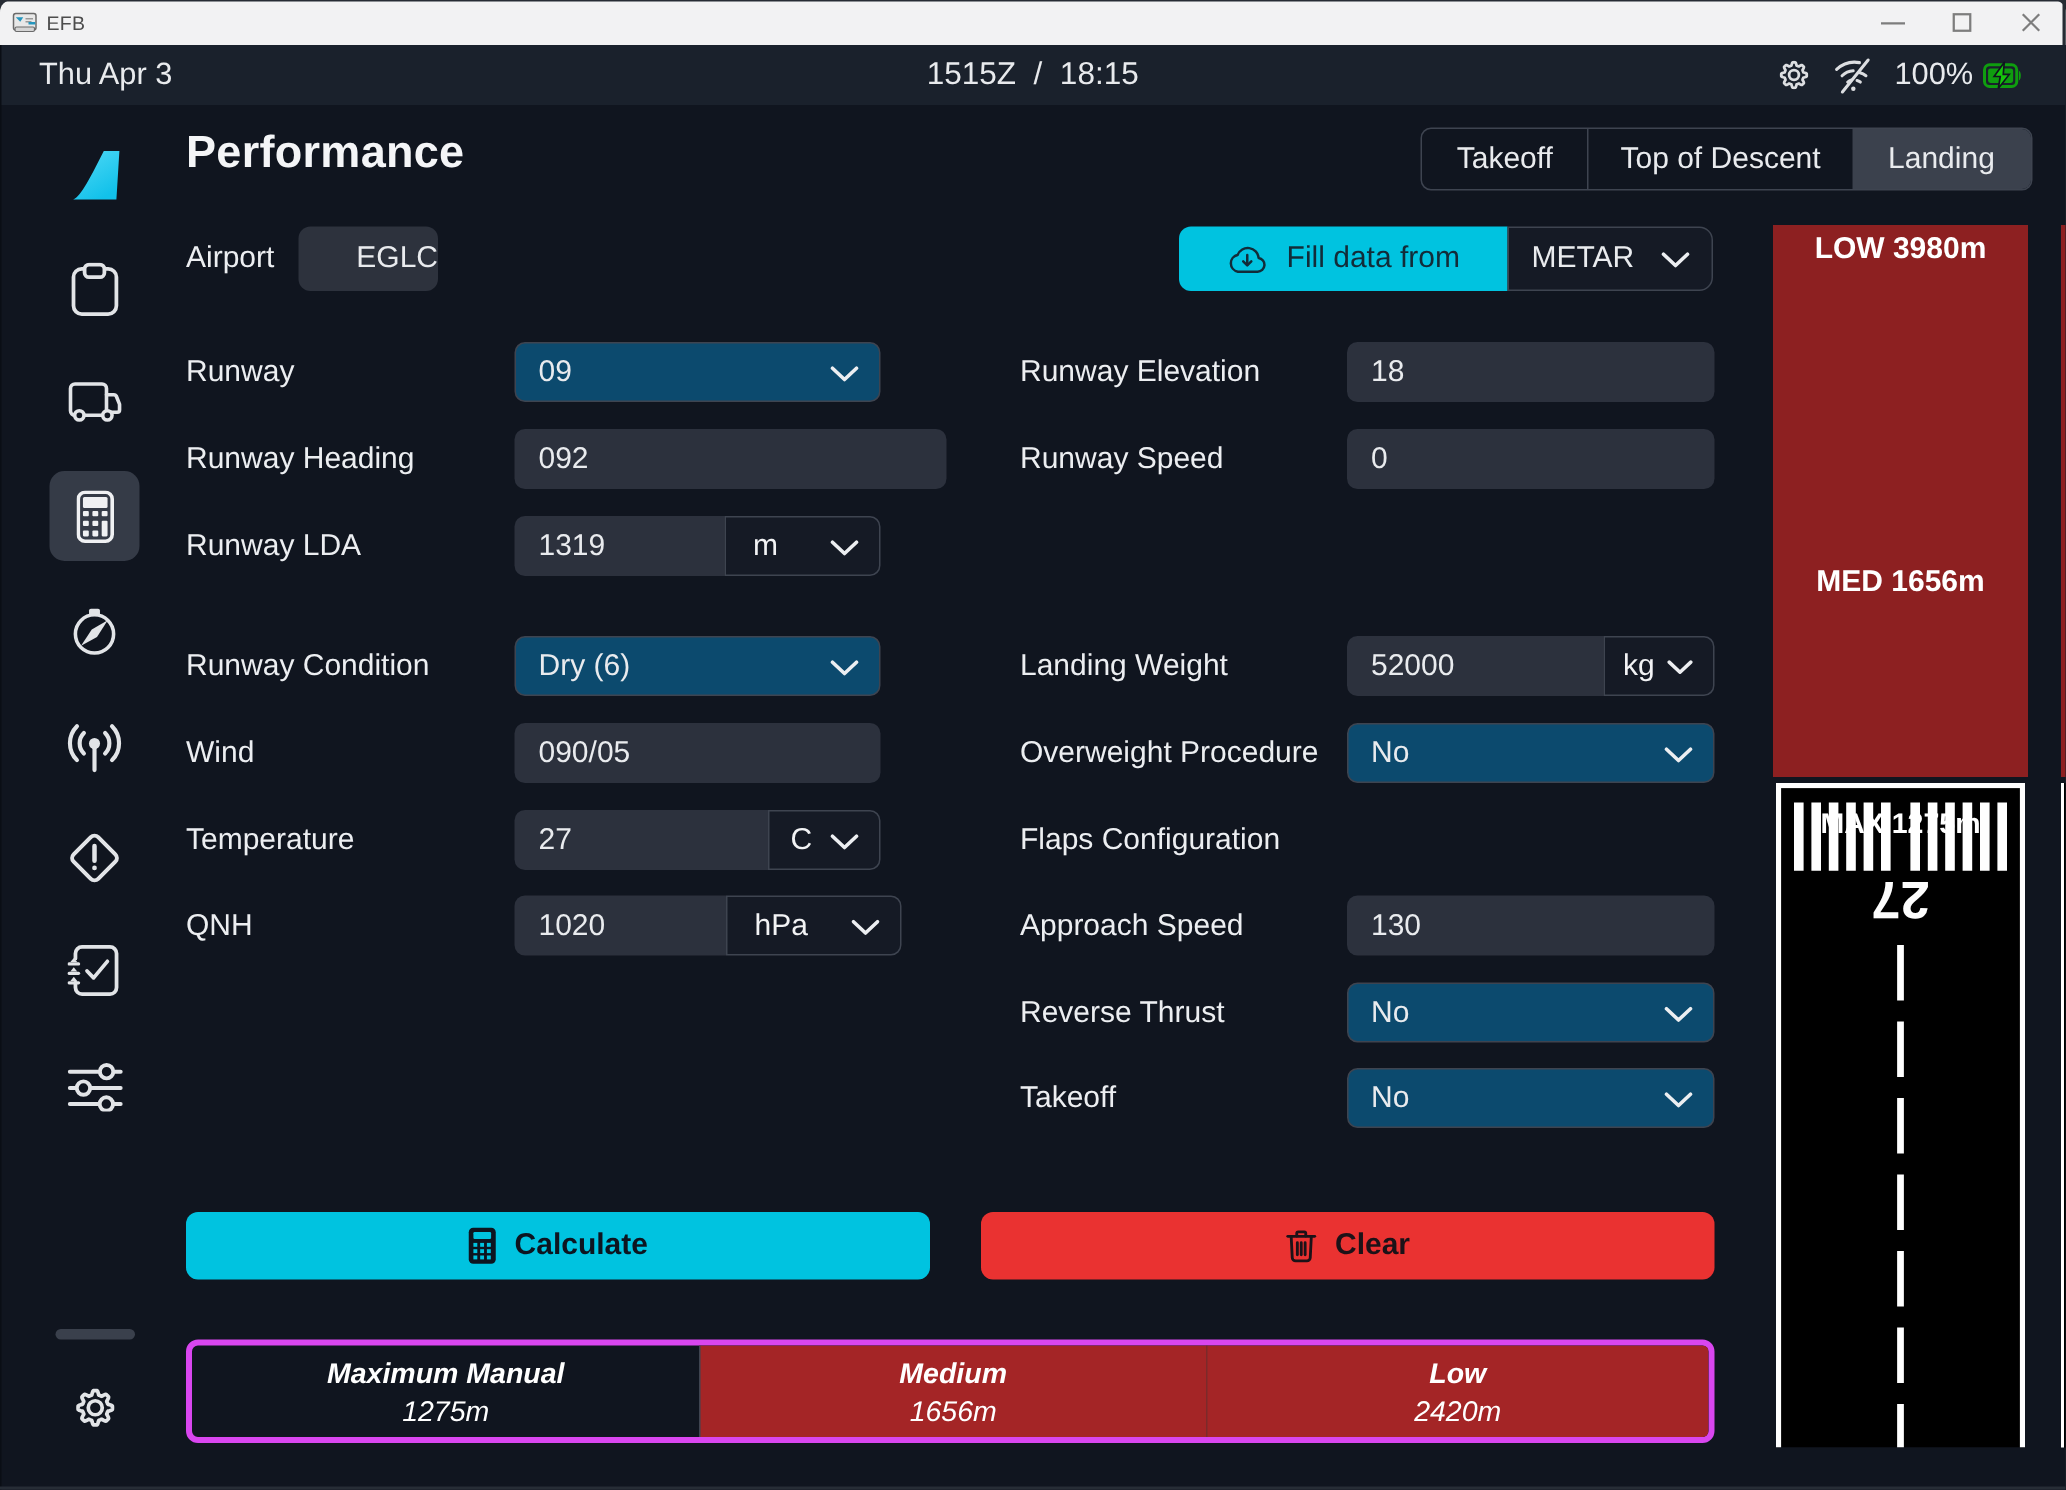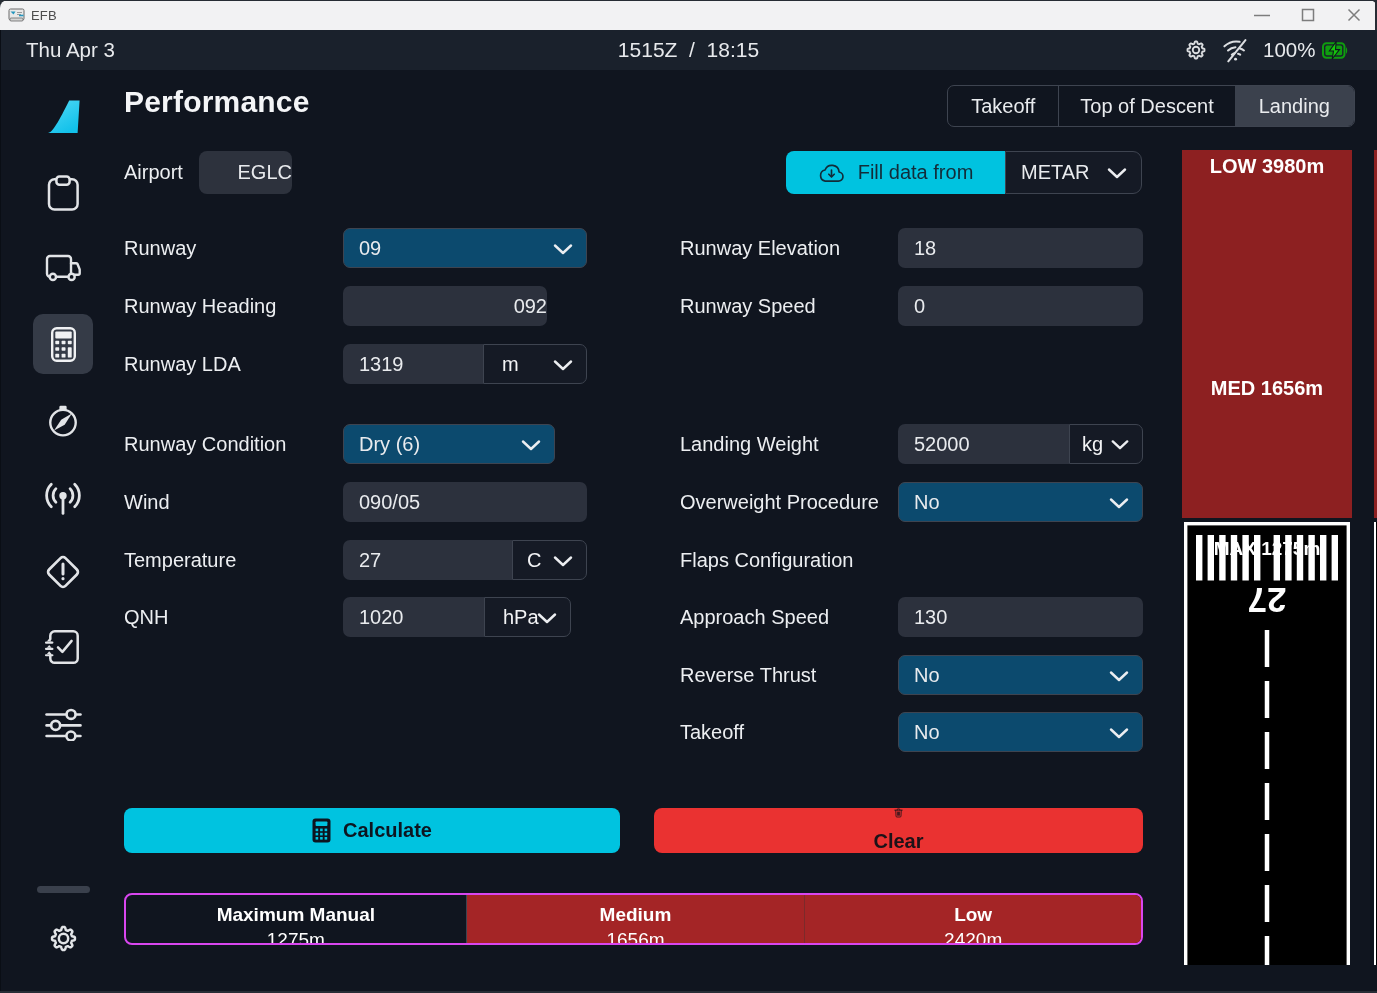--- a/index.html
+++ b/index.html
@@ -27,21 +27,21 @@
   
   #ptitle { position:absolute; left:124px; top:85px; font-size:30px; font-weight:bold; color:#f4f5f7; letter-spacing:0.2px; }
   #tabs { position:absolute; left:947px; top:85px; width:408px; height:42px; border:1px solid #3e4450; border-radius:7px; display:flex; overflow:hidden; }
   #tabs .tab { font-size:20px; color:#e9ebee; text-align:center; line-height:40px; }
   #tabs .t1 { width:112px; border-right:1px solid #3e4450; }
   #tabs .t2 { width:176px; }
   #tabs .t3 { width:120px; background:#3b414d; }
   
   .btn { position:absolute; height:45px; border-radius:8px; font-size:20px; font-weight:bold; display:flex; align-items:center; justify-content:center; gap:12px; }
   
-  #results { position:absolute; left:124px; top:893px; width:1019px; height:52px; border:2px solid #d946ef; border-radius:8px; display:flex; overflow:hidden; }
+  #results { position:absolute; left:124px; top:893px; width:1019px; height:69px; border:4px solid #d946ef; border-radius:8px; display:flex; overflow:hidden;font-style:italic; }
   #results .cell { height:100%; text-align:center; padding-top:9px; }
   #results .cell .t { font-size:19px; font-weight:bold; color:#ffffff; }
   #results .cell .v { font-size:19px; color:#ffffff; margin-top:3px; }
   
   #redbox { position:absolute; left:1182px; top:150px; width:170px; height:368px; background:#8d2021; }
   #redbox .r1, #redbox .r2 { position:absolute; width:100%; text-align:center; font-size:20px; font-weight:bold; color:#fff; }
   #redbox .r1 { top:5px; }
   #redbox .r2 { top:227px; }
 </style>
 </head>
@@ -197,35 +197,35 @@
   <div class="lbl" style="left:680px; top:424px;">Landing Weight</div>
   <div class="lbl" style="left:680px; top:482px;">Overweight Procedure</div>
   <div class="lbl" style="left:680px; top:540px;">Flaps Configuration</div>
   <div class="lbl" style="left:680px; top:597px;">Approach Speed</div>
   <div class="lbl" style="left:680px; top:655px;">Reverse Thrust</div>
   <div class="lbl" style="left:680px; top:712px;">Takeoff</div>
 
   <div class="sel" style="left:343px; top:228px; width:244px;">09<svg class="chev" width="20" height="11" viewBox="0 0 20 11">
         <path d="M2 1.5l8 7.5 8-7.5" fill="none" stroke="#eceef1" stroke-width="2.4" stroke-linecap="round" stroke-linejoin="round"></path>
       </svg></div>
-  <div class="inp" style="left:343px; top:286px; width:204px;text-align:right;">092</div>
+  <div class="inp" style="left:343px; top:286px; width:288px;">092</div>
   <div class="combo-in" style="left:343px; top:344px; width:140px;">1319</div>
   <div class="unit" style="left:483px; top:344px; width:104px;">m<svg class="chev" width="20" height="11" viewBox="0 0 20 11">
         <path d="M2 1.5l8 7.5 8-7.5" fill="none" stroke="#eceef1" stroke-width="2.4" stroke-linecap="round" stroke-linejoin="round"></path>
       </svg></div>
-  <div class="sel" style="left:343px; top:424px; width:212px;">Dry (6)<svg class="chev" width="20" height="11" viewBox="0 0 20 11">
+  <div class="sel" style="left:343px; top:424px; width:244px;">Dry (6)<svg class="chev" width="20" height="11" viewBox="0 0 20 11">
         <path d="M2 1.5l8 7.5 8-7.5" fill="none" stroke="#eceef1" stroke-width="2.4" stroke-linecap="round" stroke-linejoin="round"></path>
       </svg></div>
   <div class="inp" style="left:343px; top:482px; width:244px;">090/05</div>
   <div class="combo-in" style="left:343px; top:540px; width:169px;">27</div>
   <div class="unit" style="left:512px; top:540px; width:75px; padding-left:14px;">C<svg class="chev" width="20" height="11" viewBox="0 0 20 11">
         <path d="M2 1.5l8 7.5 8-7.5" fill="none" stroke="#eceef1" stroke-width="2.4" stroke-linecap="round" stroke-linejoin="round"></path>
       </svg></div>
   <div class="combo-in" style="left:343px; top:597px; width:141px;">1020</div>
-  <div class="unit" style="left:484px; top:597px; width:87px;">hPa<svg class="chev" width="20" height="11" viewBox="0 0 20 11">
+  <div class="unit" style="left:484px; top:597px; width:117px;">hPa<svg class="chev" width="20" height="11" viewBox="0 0 20 11">
         <path d="M2 1.5l8 7.5 8-7.5" fill="none" stroke="#eceef1" stroke-width="2.4" stroke-linecap="round" stroke-linejoin="round"></path>
       </svg></div>
 
   <div class="inp" style="left:898px; top:228px; width:245px;">18</div>
   <div class="inp" style="left:898px; top:286px; width:245px;">0</div>
   <div class="combo-in" style="left:898px; top:424px; width:171px;">52000</div>
   <div class="unit" style="left:1069px; top:424px; width:74px; padding-left:12px;">kg<svg class="chev" width="18" height="10" viewBox="0 0 20 11">
         <path d="M2 1.5l8 7.5 8-7.5" fill="none" stroke="#eceef1" stroke-width="2.6" stroke-linecap="round" stroke-linejoin="round"></path>
       </svg></div>
   <div class="sel" style="left:898px; top:482px; width:245px;">No<svg class="chev" width="20" height="11" viewBox="0 0 20 11">
@@ -262,21 +262,21 @@
           <rect x="3.6" y="14.8" width="2.6" height="2.6"></rect>
           <rect x="8.1" y="14.8" width="2.6" height="2.6"></rect>
           <rect x="12.6" y="14.8" width="2.6" height="2.6"></rect>
           <rect x="3.6" y="19" width="2.6" height="2.6"></rect>
           <rect x="8.1" y="19" width="2.6" height="2.6"></rect>
           <rect x="12.6" y="19" width="2.6" height="2.6"></rect>
         </g>
       </svg>
     <span>Calculate</span>
   </div>
-  <div class="btn" style="left:654px; top:808px; width:489px; background:#ea3231; color:#1c1218;flex-direction:column;">
+  <div class="btn" style="left:654px; top:808px; width:489px; background:#ea3231; color:#1c1218;">
     <svg width="21" height="24" viewBox="0 0 21 24" fill="none" stroke="#1c1218" stroke-width="1.9" stroke-linecap="round" stroke-linejoin="round">
         <path d="M1.5 5.2h18"></path>
         <path d="M7.5 5V3.2a1 1 0 0 1 1-1h4a1 1 0 0 1 1 1V5"></path>
         <path d="M3.8 5.5l.7 14a2.2 2.2 0 0 0 2.2 2.1h7.6a2.2 2.2 0 0 0 2.2-2.1l.7-14"></path>
         <path d="M7.9 9.5v8"></path>
         <path d="M10.5 9.5v8"></path>
         <path d="M13.1 9.5v8"></path>
       </svg>
     <span>Clear</span>
   </div>

